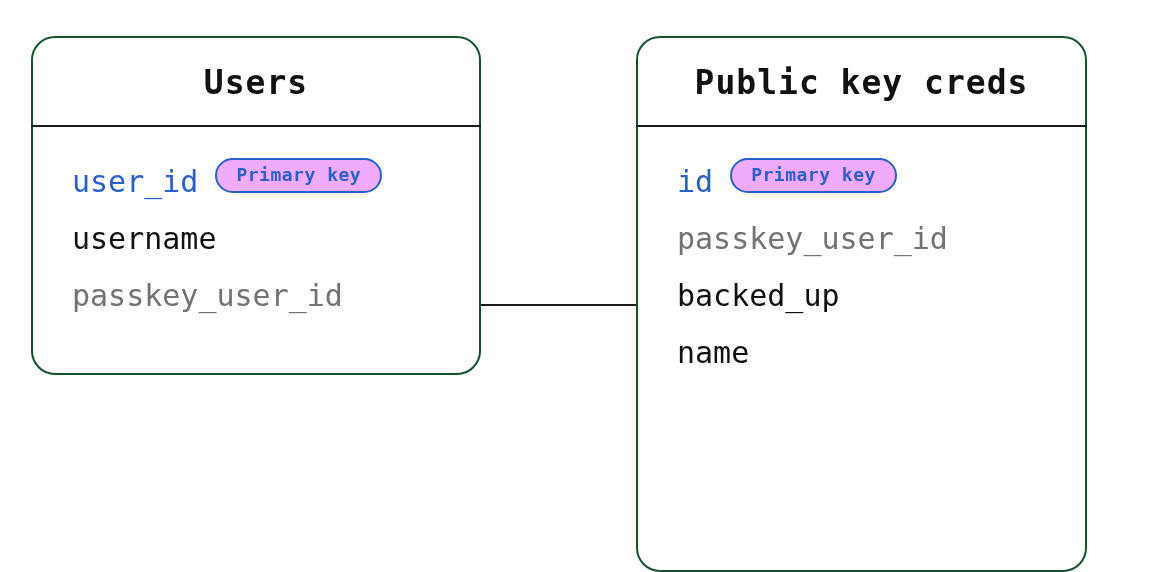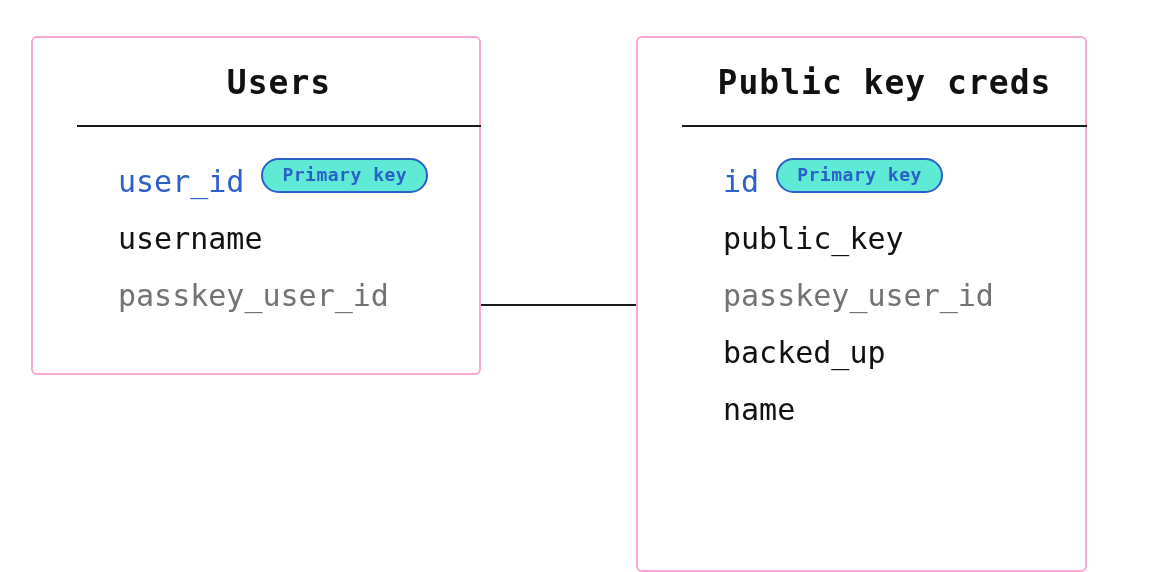--- a/index.html
+++ b/index.html
@@ -21,23 +21,22 @@
     top: 0;
     width: 1154px;
     height: 572px;
   }
 
   
   .entity {
     position: absolute;
     box-sizing: border-box;
     background: #ffffff;
-    border: 2px solid #f9a8d4;
-    border-radius: 6px;
-    padding-left: 46px;
+    border: 2px solid #14532d;
+    border-radius: 24px;
   }
 
   .entity-header {
     position: relative;
     height: 89px;
     box-sizing: border-box;
     display: flex;
     align-items: center;
     justify-content: center;
   }
@@ -91,21 +90,21 @@
     border: 2px solid #2b5fc9;
     border-radius: 999px;
     color: #2b5fc9;
     font-family: "DejaVu Sans Mono", "Liberation Mono", monospace;
     font-weight: bold;
     font-size: 18px;
     line-height: 1;
     letter-spacing: 0.5px;
     padding: 6px 19px 7px 19px;
     white-space: nowrap;
-    background: #5eead4;
+    background: #f0abfc;
   }
 
   
   .connector {
     position: absolute;
     background: #1a1a1a;
   }
 </style>
 </head>
 <body>
@@ -146,23 +145,20 @@
       <div class="header-rule"></div>
     </div>
 
     <div class="entity-body">
 
       <div class="field-row">
         <span class="field-name key">id</span>
         <span class="pk-badge">Primary key</span>
       </div>
 
-      <div class="field-row">
-        <span class="field-name">public_key</span>
-      </div>
 
       <div class="field-row">
         <span class="field-name fk">passkey_user_id</span>
       </div>
 
       <div class="field-row">
         <span class="field-name">backed_up</span>
       </div>
 
       <div class="field-row">

